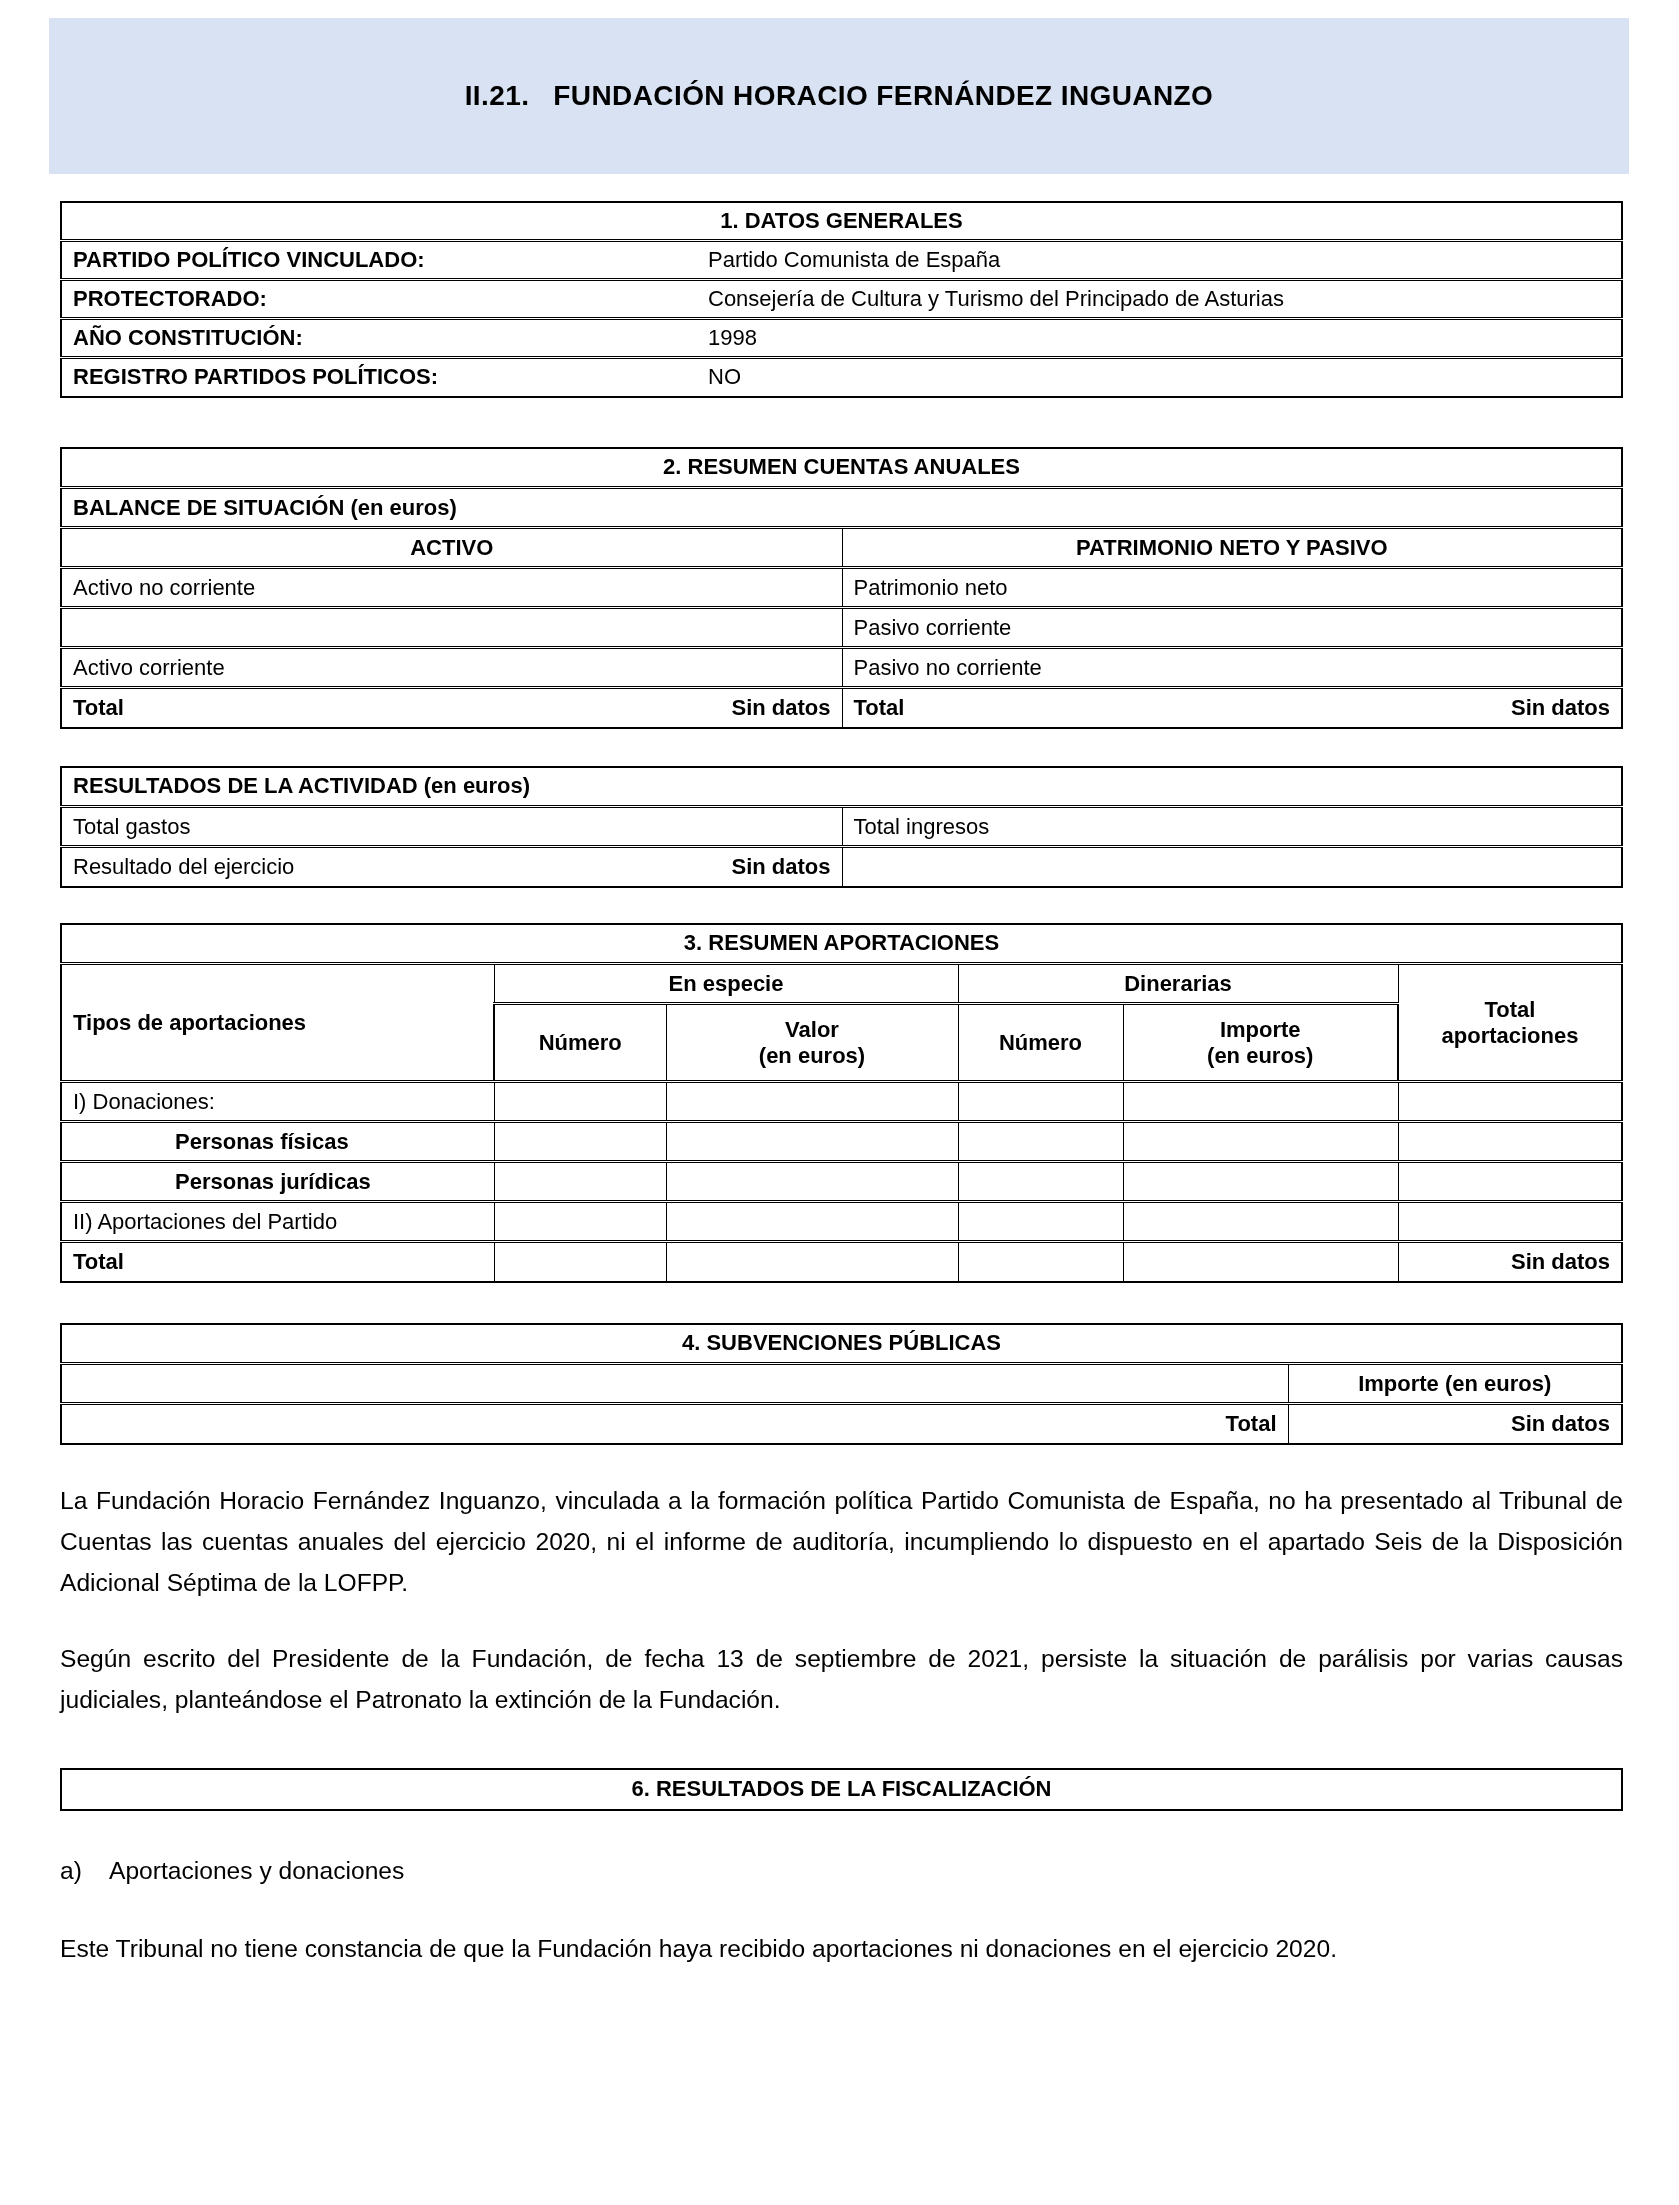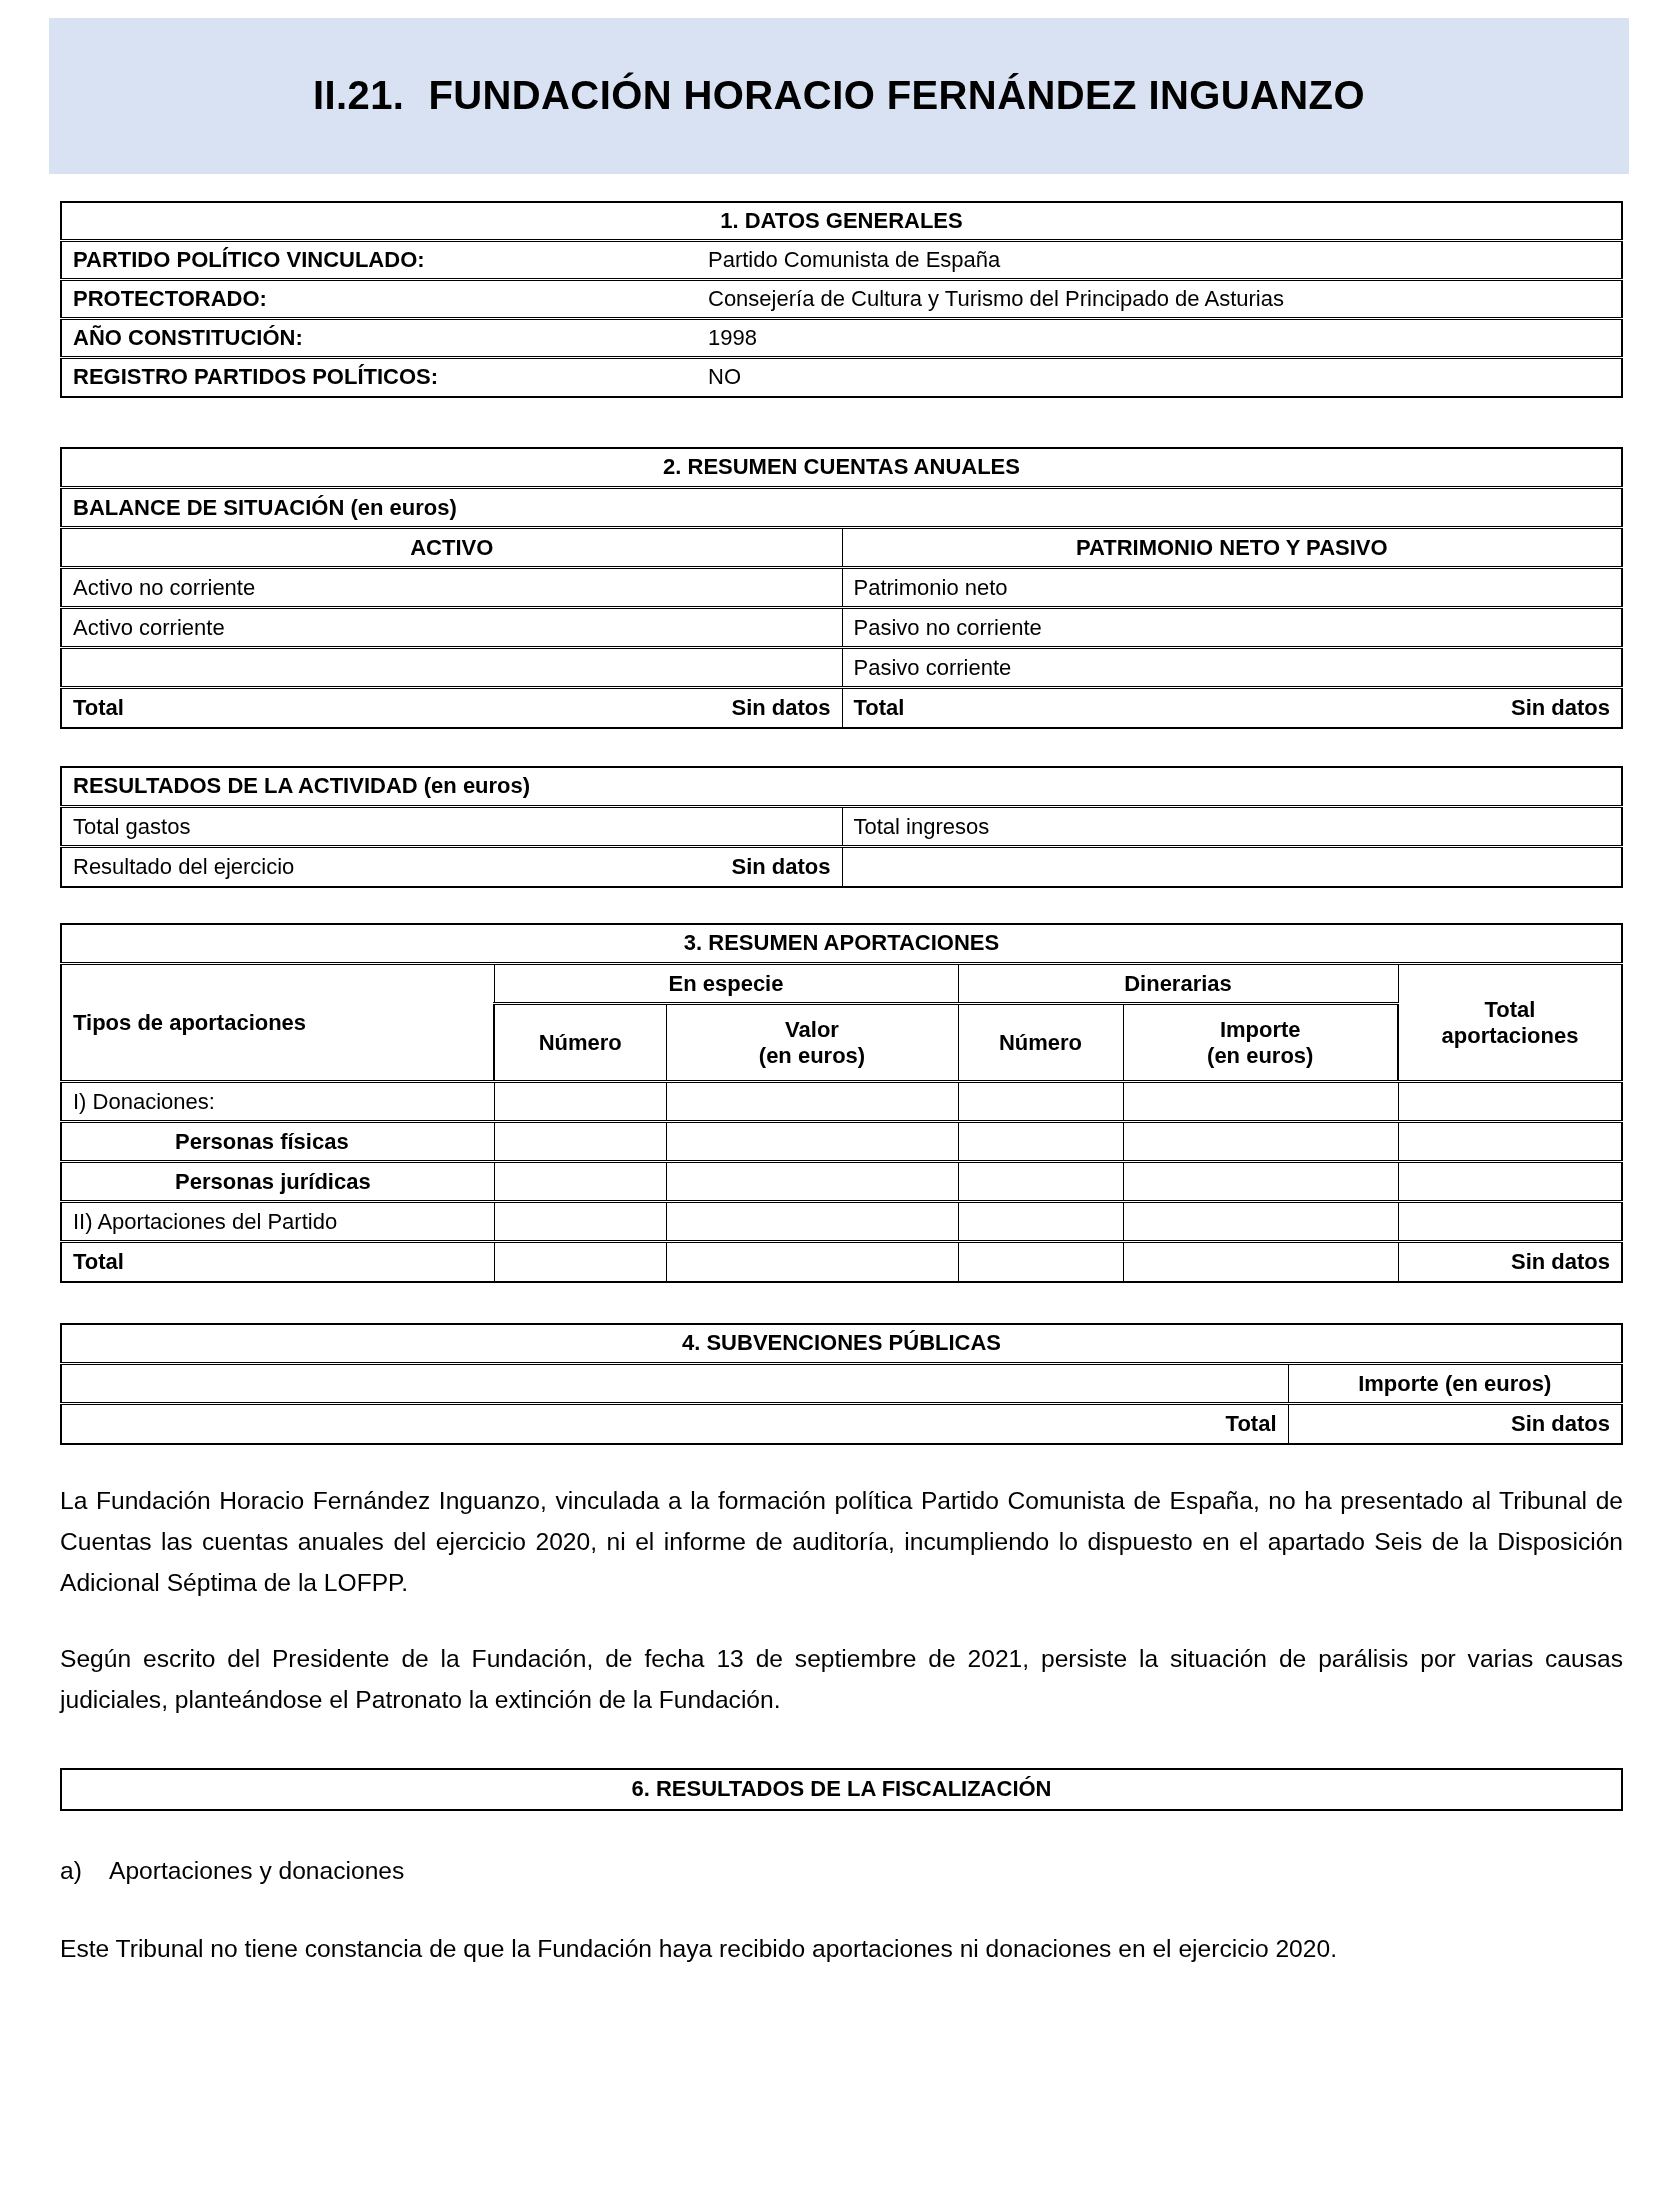--- a/index.html
+++ b/index.html
@@ -17,21 +17,21 @@
 
   
   .banner {
     margin: 17.5px 50px 0 49px;
     height: 156px;
     display: flex;
     align-items: center;
     justify-content: center;
     gap: 24px;
     font-weight: bold;
-    font-size: 40px;
+    font-size: 28px;
     letter-spacing: 0.4px;
   }
 
   
   table.tbl {
     border-collapse: collapse;
     table-layout: fixed;
     width: 1563px;
     margin-left: 60px;
     font-size: 22px;
@@ -132,26 +132,26 @@
     </tr>
     <tr>
       <td class="ttl">ACTIVO</td>
       <td class="ttl">PATRIMONIO NETO Y PASIVO</td>
     </tr>
     <tr>
       <td>Activo no corriente</td>
       <td>Patrimonio neto</td>
     </tr>
     <tr>
+      <td></td>
+      <td>Pasivo corriente</td>
+    </tr>
+    <tr>
       <td>Activo corriente</td>
       <td>Pasivo no corriente</td>
-    </tr>
-    <tr>
-      <td></td>
-      <td>Pasivo corriente</td>
     </tr>
     <tr>
       <td>
         <div class="split">
           <span class="b">Total</span>
           <span class="b">Sin datos</span>
         </div>
       </td>
       <td>
         <div class="split">

